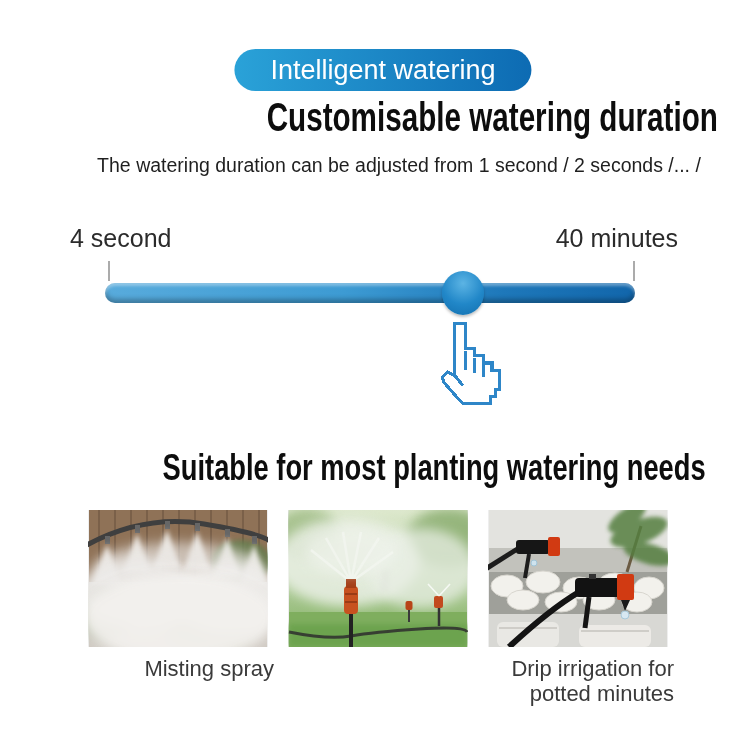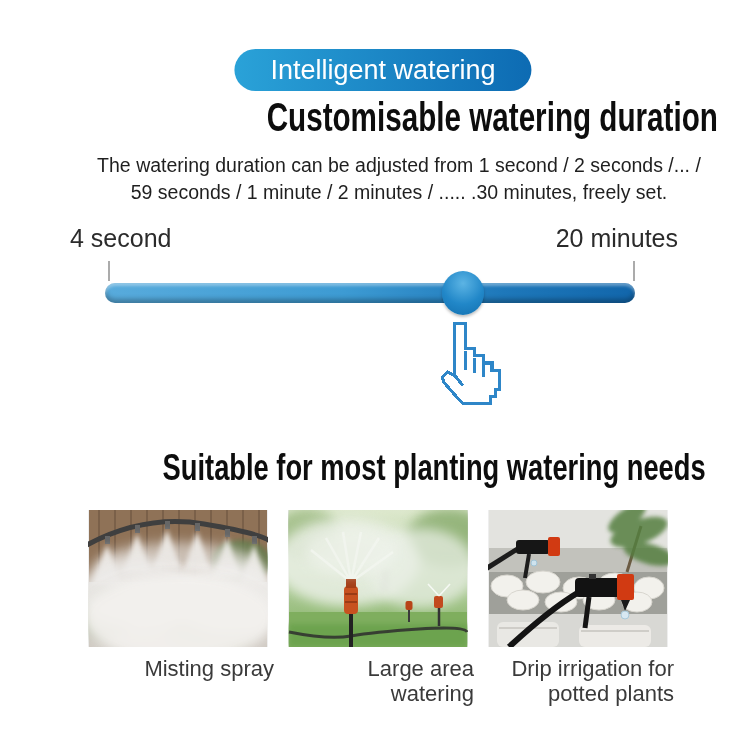--- a/index.html
+++ b/index.html
@@ -57,25 +57,24 @@
   <div class="badge">
     <span>Intelligent watering</span>
   </div>
 
   <h1 class="h-cond h1">
     <span>Customisable watering duration</span>
   </h1>
 
   <p class="desc">
     <span>The watering duration can be adjusted from 1 second / 2 seconds /... /</span><br>
-    <span>59 seconds / 1 minute / 2 minutes / ..... .30 minutes, freely set.</span>
   </p>
 
   <div class="slider-label label-min">4 second</div>
-  <div class="slider-label label-max">20 minutes</div>
+  <div class="slider-label label-max">40 minutes</div>
   <div class="tick tick-left"></div>
   <div class="tick tick-right"></div>
   <div class="track">
     <div class="knob" style="left: calc(67.5% - 21px);"></div>
   </div>
 
   <svg class="hand" viewBox="0 0 90 100" width="80" height="89" aria-hidden="true">
     <g stroke="var(--hand-outline)" stroke-width="3.5" fill="none" stroke-linejoin="miter" stroke-linecap="square" shape-rendering="crispEdges">
       <path fill="#ffffff" d="M30,2 h12 v28 h10 v8 h10 v8 h10 v8 h8 v22 h-4 v8 h-6 v8 h-30 l-8,-8 -14,-16 -2,-6 6,-6 8,4 z"></path>
       <path d="M42,34 v18 M52,42 v14 M62,50 v10 M30,60 l8,10"></path>
@@ -162,21 +161,20 @@
         <path d="M56,84 h12 M56,92 h12" stroke="#8c3413" stroke-width="1.5"></path>
         <g>
           <line x1="150" y1="116" x2="150" y2="96" stroke="#333" stroke-width="2.5"></line>
           <rect x="145" y="86" width="9" height="12" rx="2" fill="#c24a1e"></rect>
           <path d="M150,86 l-11,-12 M150,86 l11,-12" stroke="#fff" stroke-width="1.6" opacity=".75"></path>
           <line x1="120" y1="112" x2="120" y2="98" stroke="#3a3a3a" stroke-width="2"></line>
           <rect x="116.5" y="91" width="7" height="9" rx="2" fill="#b84418"></rect>
         </g>
         <ellipse cx="62" cy="42" rx="46" ry="24" fill="#f1f4ee" opacity=".55" filter="url(#p2b)"></ellipse>
       </svg>
-      <figcaption>Large area watering</figcaption>
     </figure>
 
     <figure class="photo-fig fig-3">
       <svg viewBox="0 0 178 137">
         <defs>
           <filter id="p3s" x="-40%" y="-40%" width="180%" height="180%">
               <feGaussianBlur stdDeviation="2"></feGaussianBlur>
             </filter>
         </defs>
         <rect width="178" height="137" fill="#d8d8d4"></rect>
@@ -213,17 +211,17 @@
         <g>
           <path d="M20,137 Q60,100 90,82" stroke="#141414" stroke-width="6" fill="none"></path>
           <rect x="86" y="68" width="46" height="19" rx="4" fill="#121212"></rect>
           <rect x="100" y="64" width="7" height="5" fill="#333"></rect>
           <rect x="128" y="64" width="17" height="26" rx="2" fill="#d13a12"></rect>
           <line x1="100" y1="87" x2="96" y2="118" stroke="#141414" stroke-width="5"></line>
           <polygon points="132,90 141,90 136,101" fill="#1a1a1a"></polygon>
           <circle cx="136" cy="105" r="4" fill="#d7e8f2" stroke="#a8c9da"></circle>
         </g>
       </svg>
-      <figcaption>Drip irrigation for potted plants</figcaption>
+      <figcaption>Drip irrigation for potted minutes</figcaption>
     </figure>
 
   </div>
 </div>
 
 </body></html>

